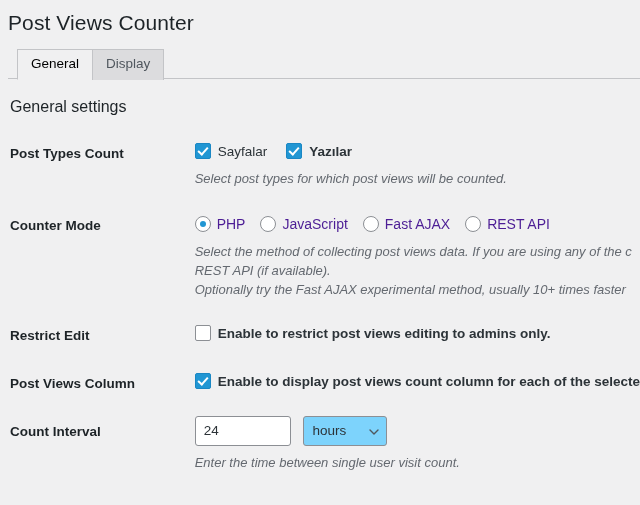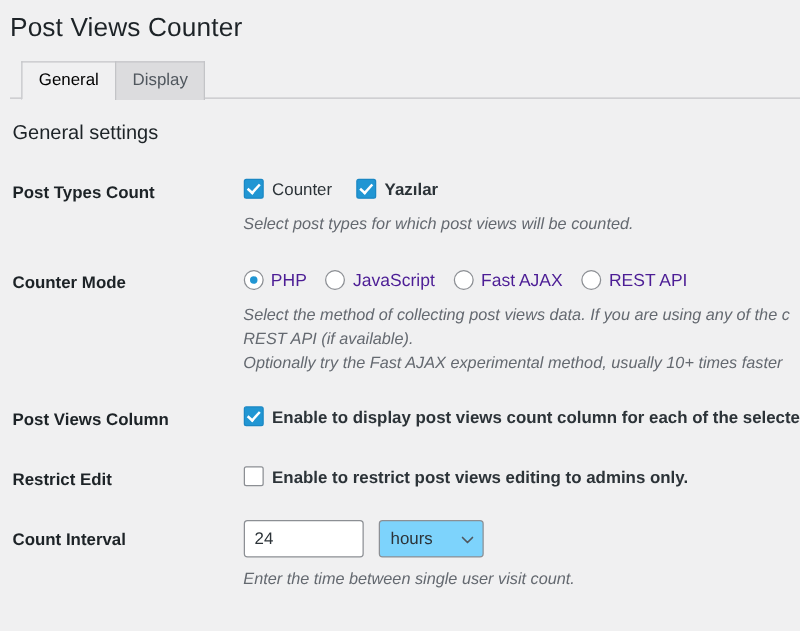--- a/index.html
+++ b/index.html
@@ -238,48 +238,48 @@
   </div>
 
   <h2 class="section-heading">General settings</h2>
 
   <table class="form-table">
     <tbody>
 
       <tr>
         <th>Post Types Count</th>
         <td>
-          <label><span class="cb checked"></span><span class="cb-label">Counter</span></label><label><span class="cb checked"></span><span class="cb-label wide">Yazılar</span></label>
+          <label><span class="cb checked"></span><span class="cb-label">Sayfalar</span></label><label><span class="cb checked"></span><span class="cb-label wide">Yazılar</span></label>
           <div class="desc">Select post types for which post views will be counted.</div>
         </td>
       </tr>
 
       <tr>
         <th>Counter Mode</th>
         <td>
           <label><span class="rb selected"></span><span class="rb-label">PHP</span></label><label><span class="rb"></span><span class="rb-label">JavaScript</span></label><label><span class="rb"></span><span class="rb-label">Fast AJAX</span></label><label><span class="rb"></span><span class="rb-label">REST API</span></label>
           <div class="desc">
             <div>Select the method of collecting post views data. If you are using any of the c</div>
             <div>REST API (if available).</div>
             <div>Optionally try the Fast AJAX experimental method, usually 10+ times faster </div>
           </div>
         </td>
       </tr>
 
       <tr>
+        <th>Restrict Edit</th>
+        <td>
+          <label><span class="cb"></span><span class="cb-label wide">Enable to restrict post views editing to admins only.</span></label>
+        </td>
+      </tr>
+
+      <tr>
         <th>Post Views Column</th>
         <td>
           <label><span class="cb checked"></span><span class="cb-label wide">Enable to display post views count column for each of the selecte</span></label>
-        </td>
-      </tr>
-
-      <tr>
-        <th>Restrict Edit</th>
-        <td>
-          <label><span class="cb"></span><span class="cb-label wide">Enable to restrict post views editing to admins only.</span></label>
         </td>
       </tr>
 
       <tr class="row-interval">
         <th>Count Interval</th>
         <td>
           <input class="num-input" type="text" value="24" style="">
           <span class="sel-wrap">
             <select class="sel">
               <option>hours</option>

